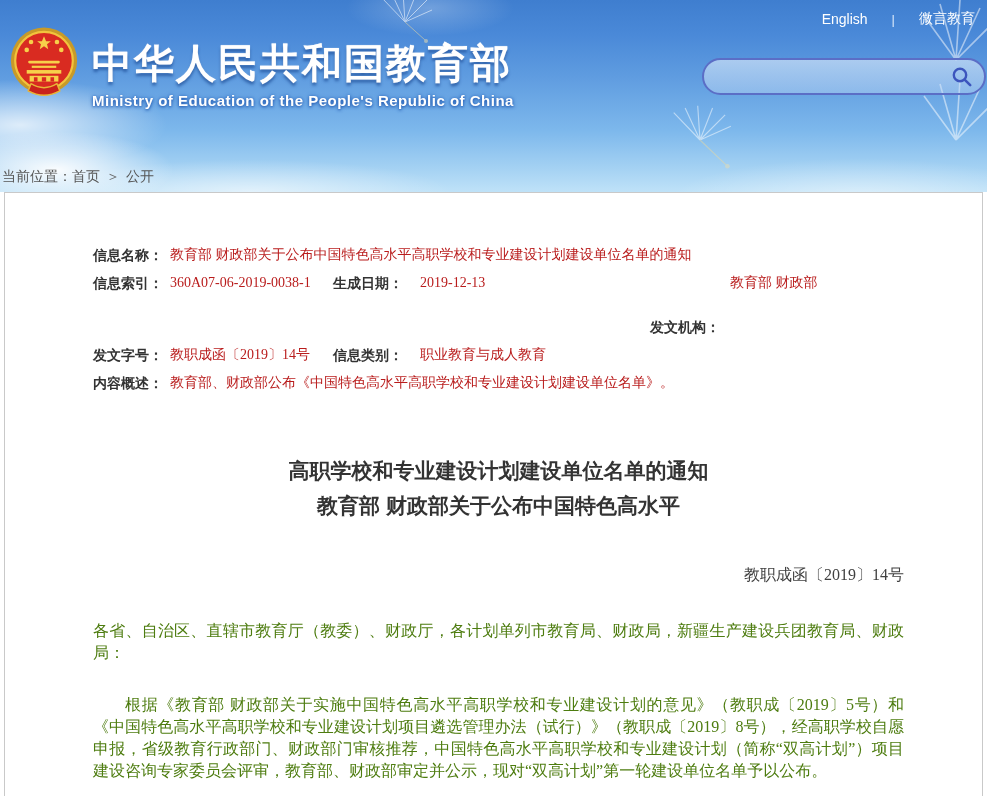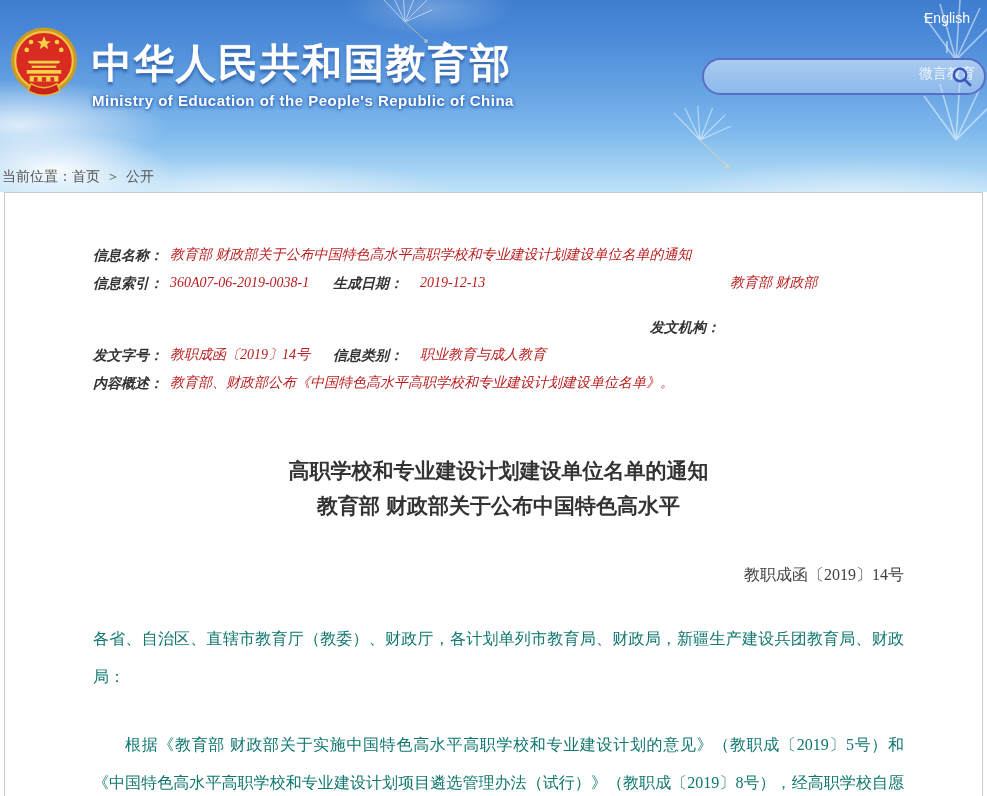--- a/index.html
+++ b/index.html
@@ -20,22 +20,22 @@
   .dand { position:absolute; pointer-events:none; }
 
   .logo-wrap { position:absolute; left:8px; top:24px; display:flex; align-items:flex-start; cursor:pointer; }
   .emblem { width:72px; height:82px; }
   .site-titles { margin-left:12px; }
   .site-title { font-size:40px; font-weight:bold; color:#ffffff; letter-spacing:2px; line-height:46px;
                 margin-top:16px; text-shadow:0 3px 3px rgba(25,70,145,.65), 0 0 1px rgba(255,255,255,.8); }
   .site-sub   { font-size:15px; font-weight:bold; color:#ffffff; margin-top:6px; letter-spacing:.5px;
                 text-shadow:0 1px 3px rgba(25,80,170,.95), 0 0 4px rgba(40,100,190,.8); }
 
-  .topnav { position:absolute; top:10px; right:12px; display:flex; align-items:center; gap:12px;
-            font-size:14px; color:#ffffff;flex-direction:column; }
+  .topnav { position:absolute; top:10px; right:12px; display:flex; align-items:center; gap:24px;
+            font-size:14px; color:#ffffff; }
   .topnav a { color:#ffffff; text-decoration:none; cursor:pointer; }
   .topnav .sep { color:#dbe9fa; font-size:13px; }
 
   .searchbox { position:absolute; left:702px; top:58px; width:284px; height:37px;
                border:2px solid #5b6ec6; border-radius:19px;
                background:linear-gradient(180deg, rgba(240,248,255,.55) 0%, rgba(185,212,244,.45) 100%);
                display:flex; align-items:center; padding:0 10px 0 16px; }
   .searchbox input { flex:1; border:none; outline:none; background:transparent; height:100%;
                      font-size:14px; color:#2a4a7a; }
   .search-btn { width:24px; height:24px; display:flex; align-items:center; justify-content:center; cursor:pointer; }
@@ -43,35 +43,35 @@
   .crumb { position:absolute; left:2px; top:168px; font-size:14px; color:#555555; }
   .crumb a { color:#555555; text-decoration:none; cursor:pointer; }
   .crumb .csep { margin:0 6px; color:#666; }
 
   
   .panel { position:relative; margin-left:4px; width:979px; min-height:604px;
            background:#ffffff; border:1px solid #c9c9c9; border-bottom:none;
            padding:48px 78px 30px 88px; }
 
   .meta { font-size:14px; }
-  .m-row { display:flex; line-height:28px; white-space:nowrap;font-style:italic; }
+  .m-row { display:flex; line-height:28px; white-space:nowrap; }
   .m-label { font-weight:bold; color:#333333; }
   .m-val { color:#b91c1c; font-family:"Liberation Serif", serif; }
   .w-lab  { width:77px; flex:none; }
   .w-val1 { width:163px; flex:none; }
   .w-lab2 { width:87px; flex:none; }
   .w-val2 { width:230px; flex:none; }
   .w-lab3 { width:80px; flex:none;margin-top:44px; }
   .grow { flex:1; white-space:normal; }
 
   .art-title { margin-top:56px; text-align:center; font-size:21px; font-weight:bold;
                color:#333333; line-height:35px; }
   .doc-num { margin-top:42px; text-align:right; font-size:16px; color:#404040;
              font-family:"Liberation Serif", serif; }
-  .para { margin-top:30px; font-size:16px; color:#0f766e; line-height:38px;
+  .para { margin-top:30px; font-size:16px; color:#4d7c0f; line-height:22px;
           font-family:"Liberation Serif", serif; text-align:justify; }
   .para.first { margin-top:34px; }
   .para.indent { text-indent:2em; }
 </style>
 </head>
 <body>
 
 <div class="sky">
   <div class="clouds"></div>
 

